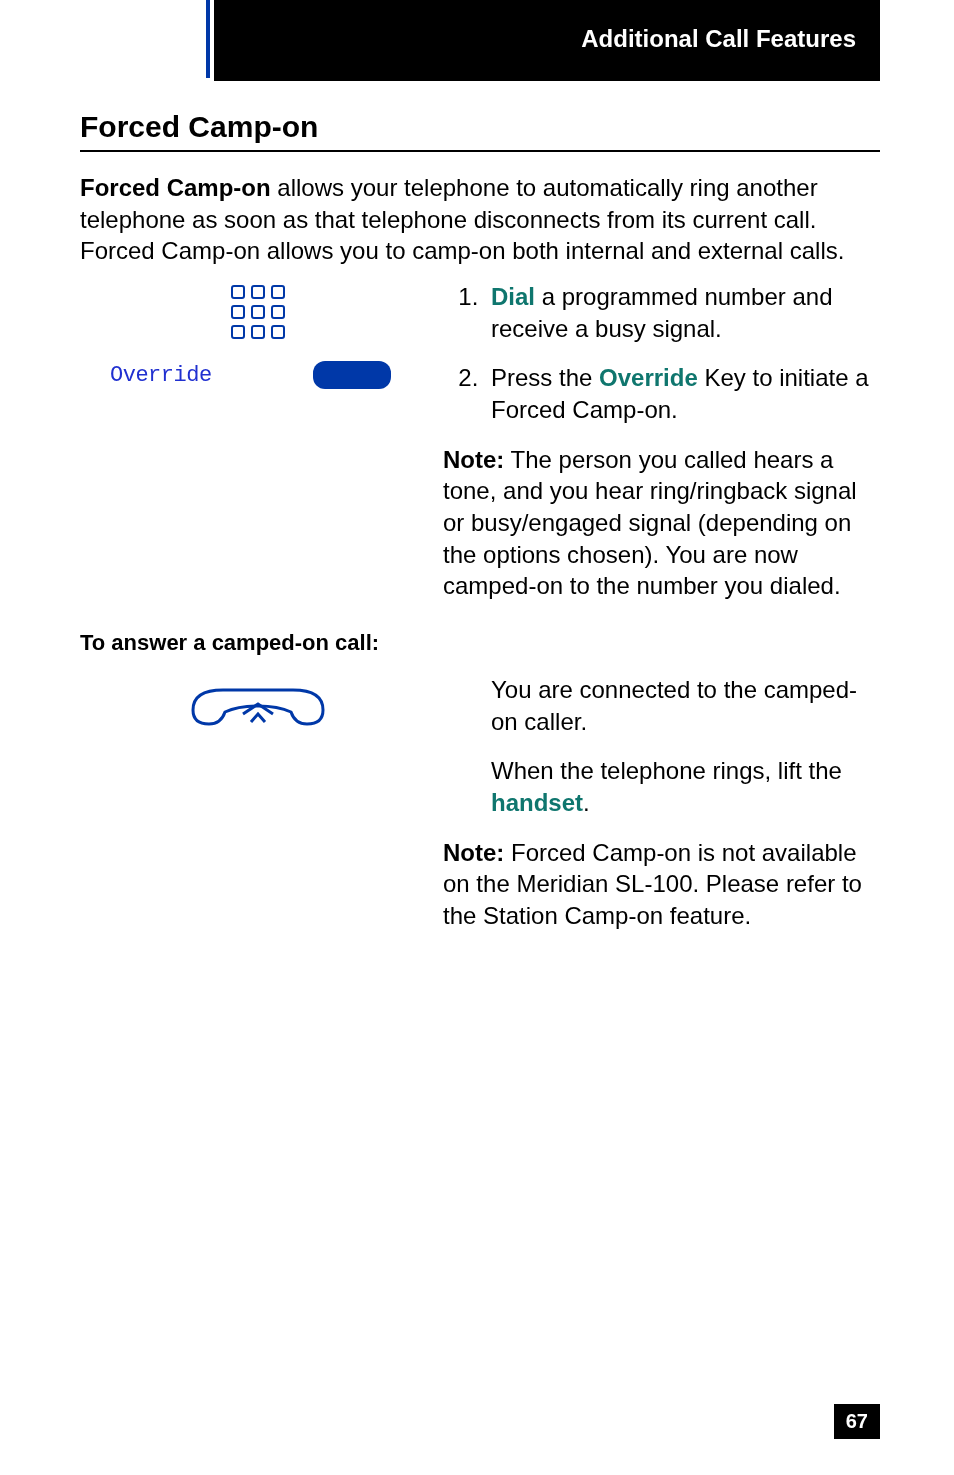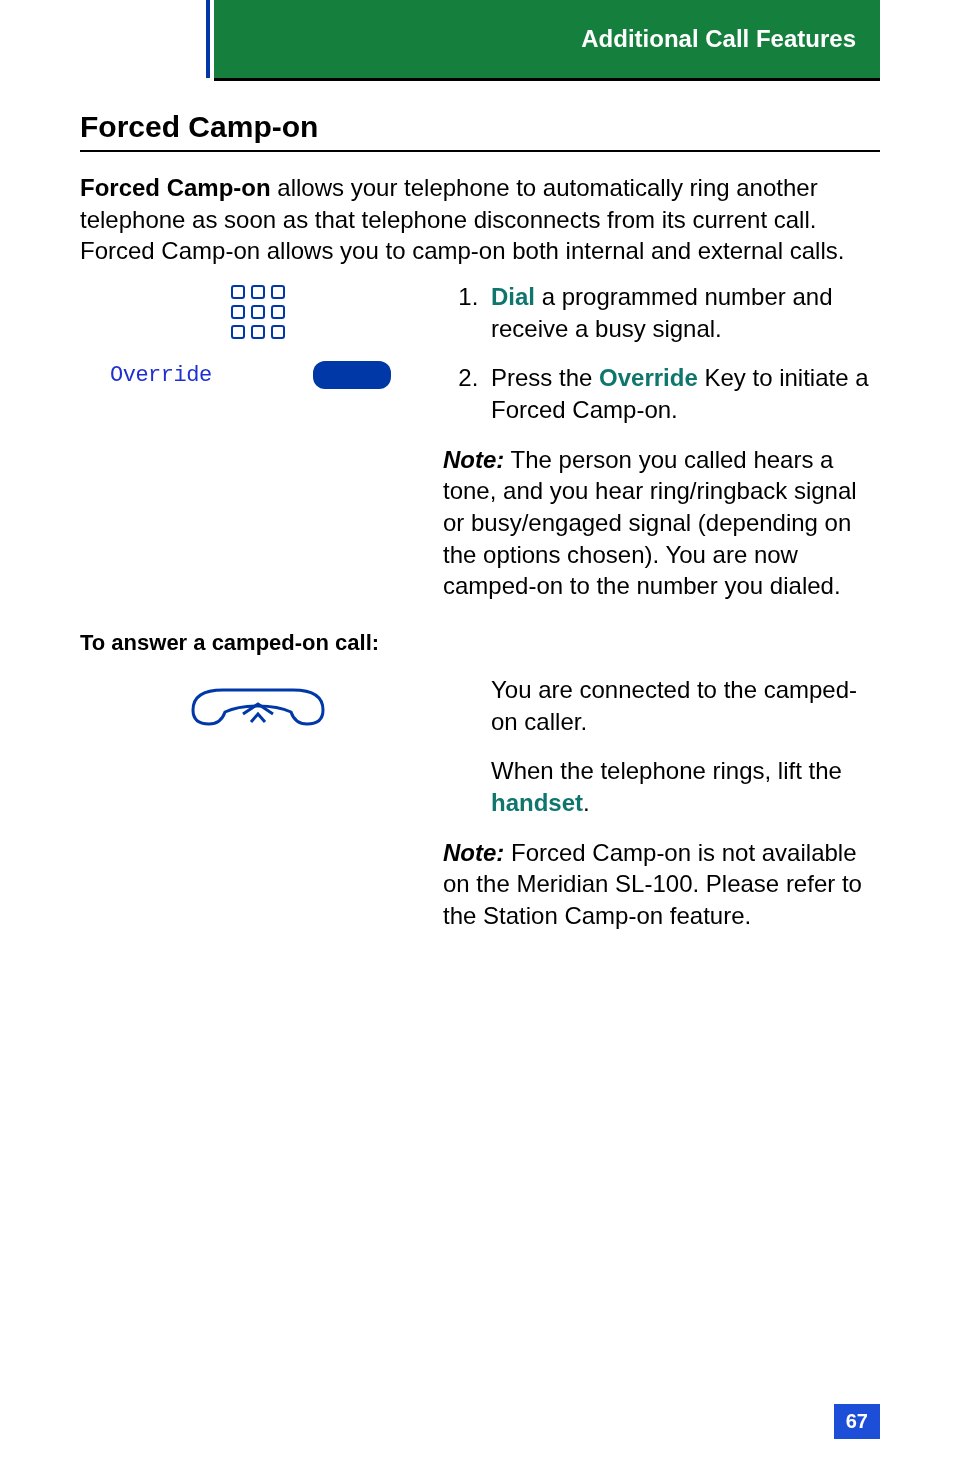--- a/index.html
+++ b/index.html
@@ -27,21 +27,21 @@
     border-top: 2px solid #000;
     border-bottom: 1px solid #000;
     height: 0;
   }
   .header-tab {
     position: absolute;
     top: 0;
     left: 214px;
     width: 666px;
     height: 78px;
-    background: #15803d;
+    background: #000000;
     color: #ffffff;
     display: flex;
     align-items: center;
     justify-content: flex-end;
     padding-right: 24px;
     box-sizing: border-box;
     font-weight: bold;
     font-size: 24px;
   }
   .side-bar {
@@ -103,21 +103,21 @@
     padding-left: 6px;
     margin-bottom: 18px;
   }
   .right-col p {
     margin: 0 0 18px 0;
   }
   .note {
     margin: 0 0 18px 0;
   }
   .bold { font-weight: bold; }
-  .ital { font-style: italic; }
+  .ital { }
   .blue { color: #0f766e; font-weight: bold; }
   .keypad {
     width: 60px;
     margin: 4px auto 22px auto;
     display: grid;
     grid-template-columns: repeat(3, 14px);
     grid-template-rows: repeat(3, 14px);
     gap: 6px;
     justify-content: center;
   }
@@ -150,21 +150,21 @@
   .handset-wrap {
     display: flex;
     justify-content: center;
     margin-top: 6px;
   }
   .handset svg { display: block; }
   .page-num {
     position: absolute;
     right: 74px;
     bottom: 36px;
-    background: #1d4ed8;
+    background: #000000;
     color: #fff;
     font-weight: bold;
     padding: 6px 12px;
     font-size: 20px;
   }
   .indent-block {
     padding-left: 48px;
   }
 </style>
 </head>

